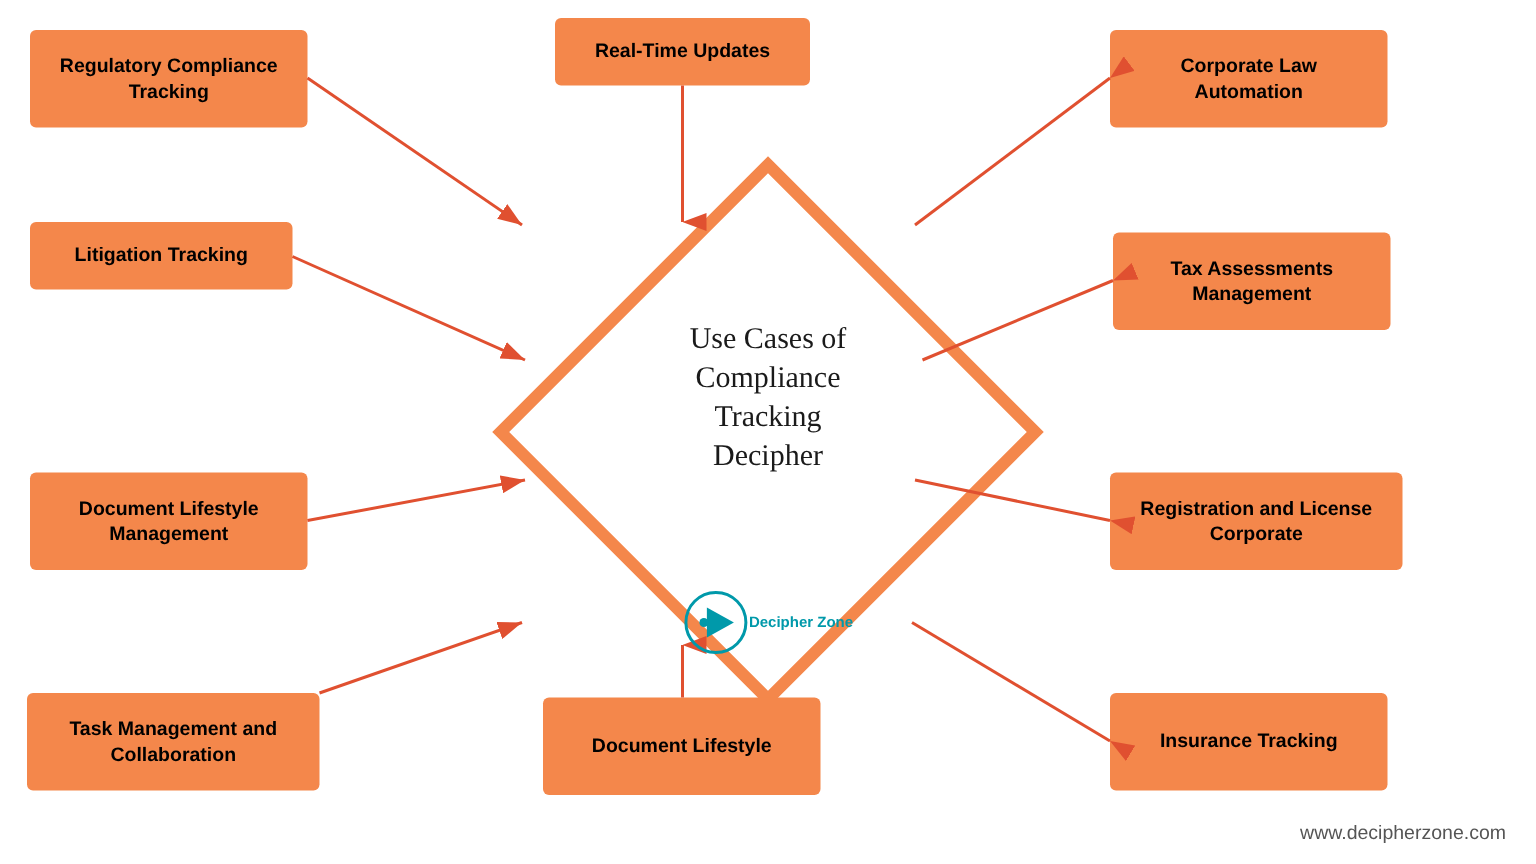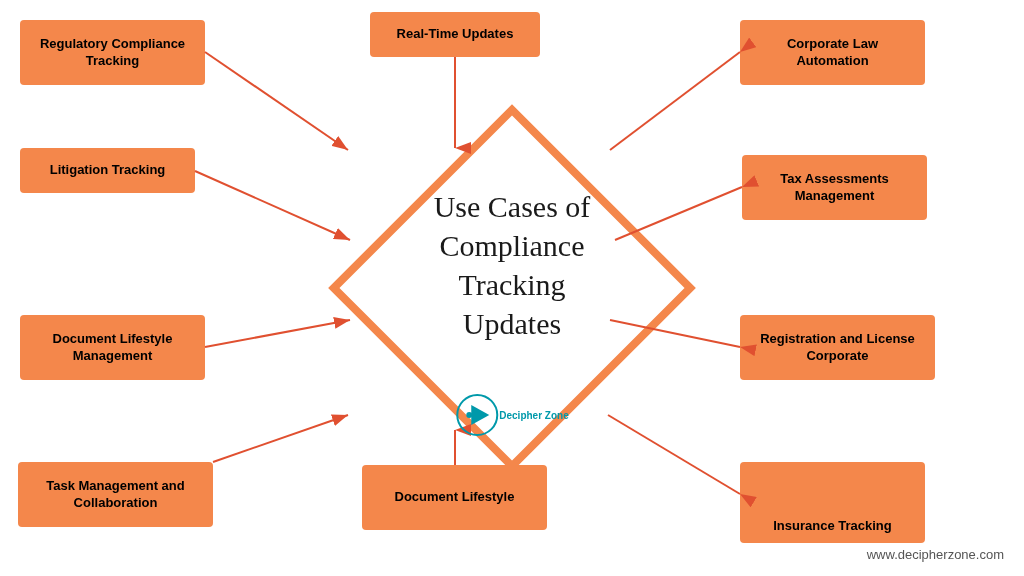--- a/index.html
+++ b/index.html
@@ -50,21 +50,21 @@
       position: absolute;
       left: 50%;
       top: 46%;
       transform: translate(-50%, -50%);
       z-index: 10;
       text-align: center;
       width: 230px;
     }
 
     .center-text h2 {
-      font-size: 30px;
+      font-size: 20px;
       font-family: Georgia, serif;
       font-weight: normal;
       line-height: 1.3;
       color: #1a1a1a;
     }
 
     .logo-area {
       position: absolute;
       left: 50%;
       top: 72%;
@@ -110,21 +110,21 @@
     
     #box-regulatory { left: 20px; top: 20px; width: 185px; height: 65px; }
     #box-real-time { left: 370px; top: 12px; width: 170px; height: 45px; }
     #box-corporate { left: 740px; top: 20px; width: 185px; height: 65px; }
     #box-litigation { left: 20px; top: 148px; width: 175px; height: 45px; }
     #box-tax { left: 742px; top: 155px; width: 185px; height: 65px; }
     #box-contract { left: 20px; top: 315px; width: 185px; height: 65px; }
     #box-registration { left: 740px; top: 315px; width: 195px; height: 65px; }
     #box-task { left: 18px; top: 462px; width: 195px; height: 65px; }
     #box-document { left: 362px; top: 465px; width: 185px; height: 65px; }
-    #box-insurance { left: 740px; top: 462px; width: 185px; height: 81px; align-items: flex-end; }
+    #box-insurance { left: 740px; top: 462px; width: 185px; height: 65px; }
   </style>
 </head>
 <body>
 
 <div class="diagram-container">
 
   <div class="center-frame-outer"></div>
 
   <div class="box" id="box-regulatory">
     <span>Regulatory Compliance Tracking</span>
@@ -192,21 +192,21 @@
     <line x1="455" y1="465" x2="455" y2="430" stroke="#e05030" stroke-width="2" marker-end="url(#arrowhead-up)"></line>
 
     <line x1="740" y1="494" x2="608" y2="415" stroke="#e05030" stroke-width="2" marker-start="url(#arrowhead-right)"></line>
   </svg>
 
   <div class="center-text">
     <h2>
       <span>Use Cases of</span><br>
       <span>Compliance</span><br>
       <span>Tracking</span><br>
-      <span>Updates</span>
+      <span>Decipher</span>
     </h2>
   </div>
 
   <div class="logo-area">
     <svg class="logo-icon" viewBox="0 0 44 44">
 
       <circle cx="22" cy="22" r="20" fill="none" stroke="#0099aa" stroke-width="2"></circle>
       <polygon points="16,12 16,32 34,22" fill="#0099aa"></polygon>
       <circle cx="14" cy="22" r="3" fill="#0099aa"></circle>
     </svg>

